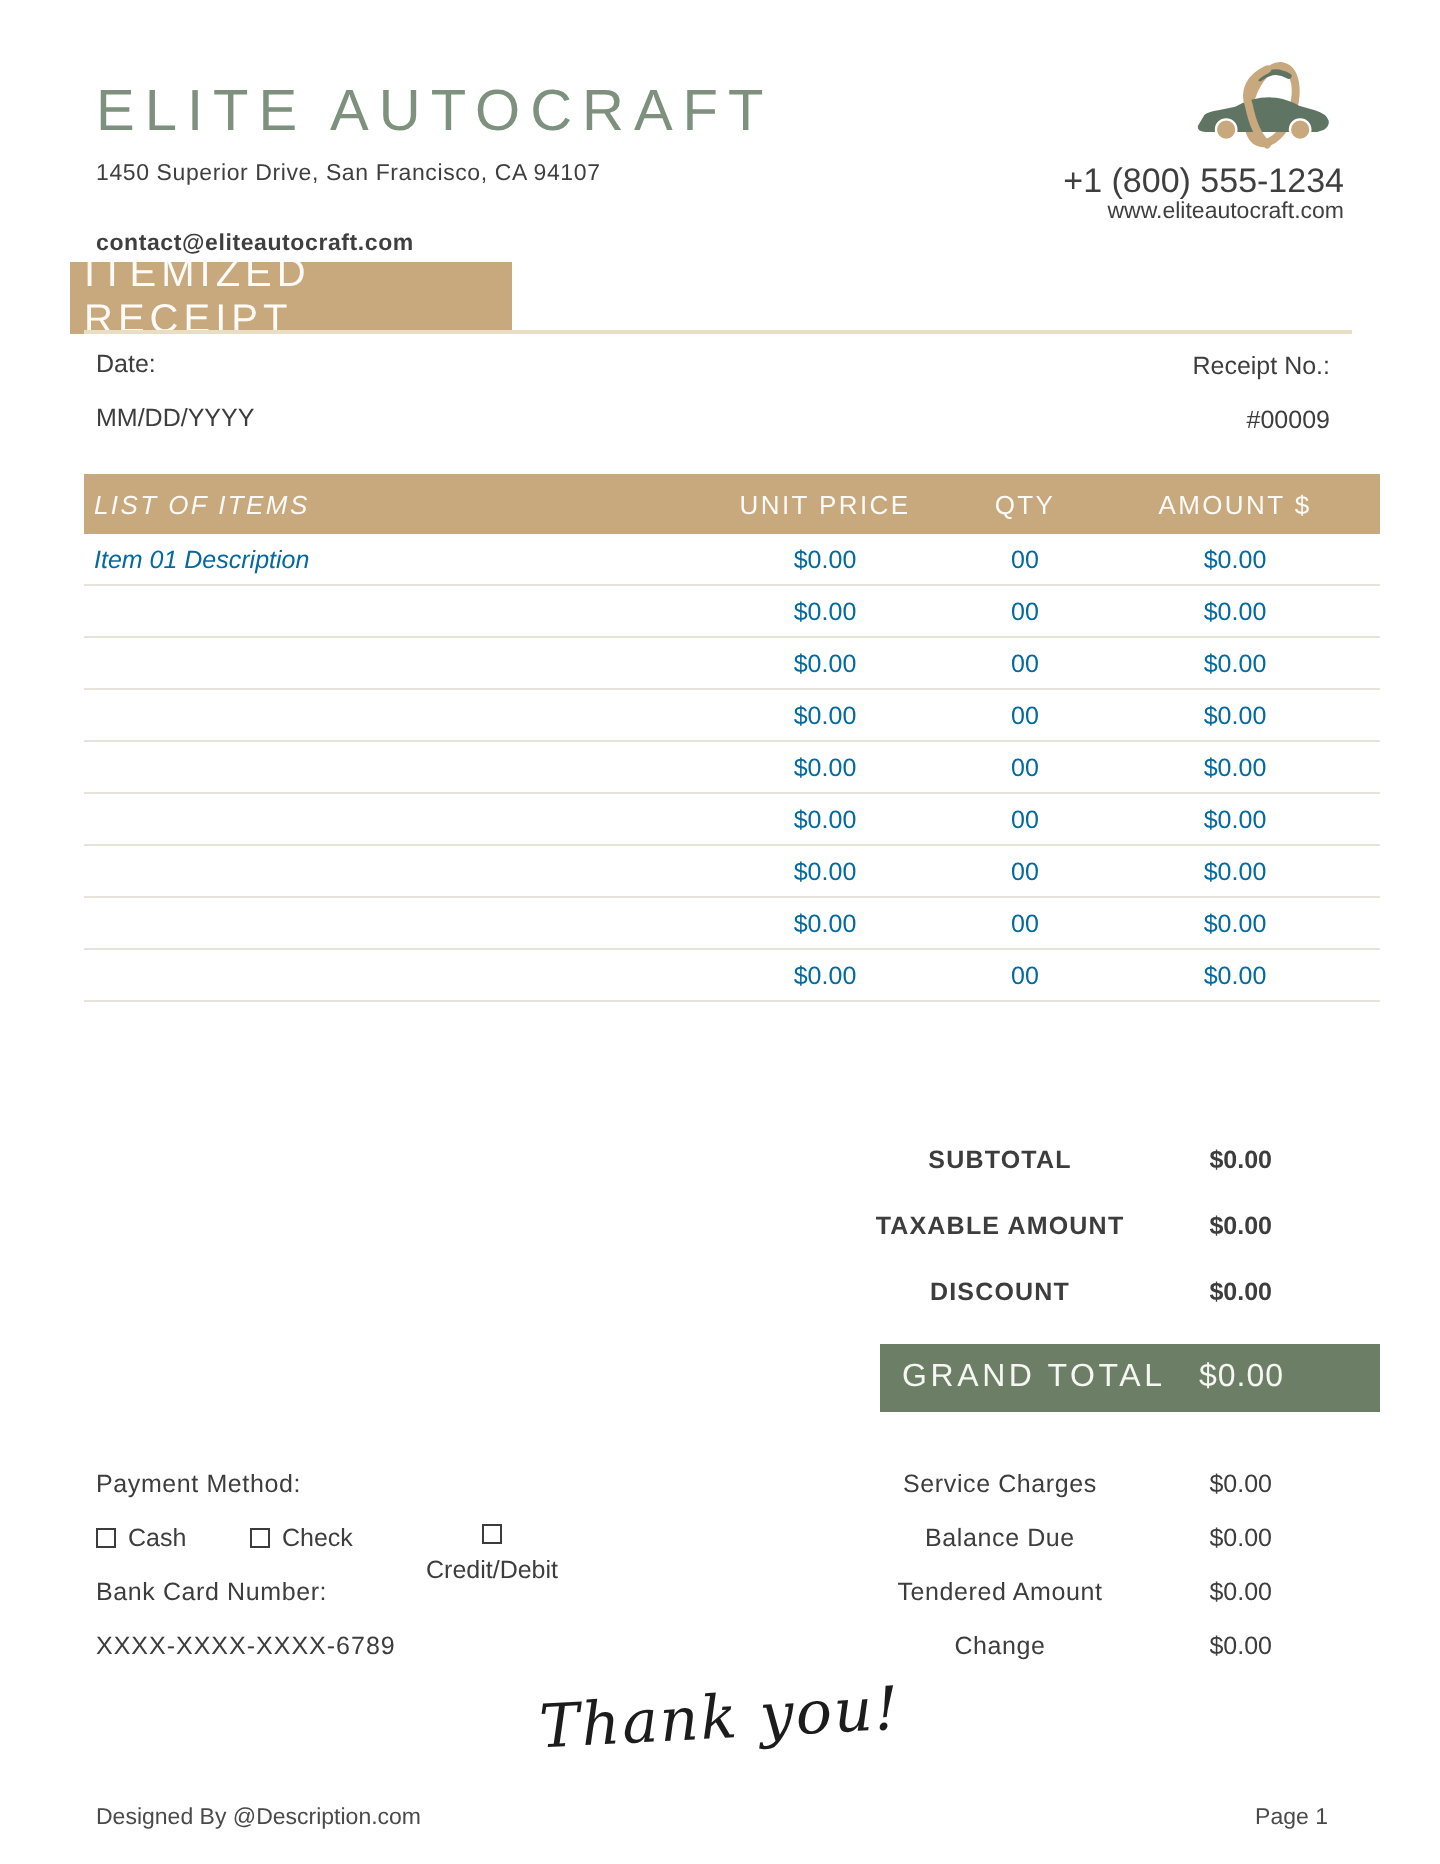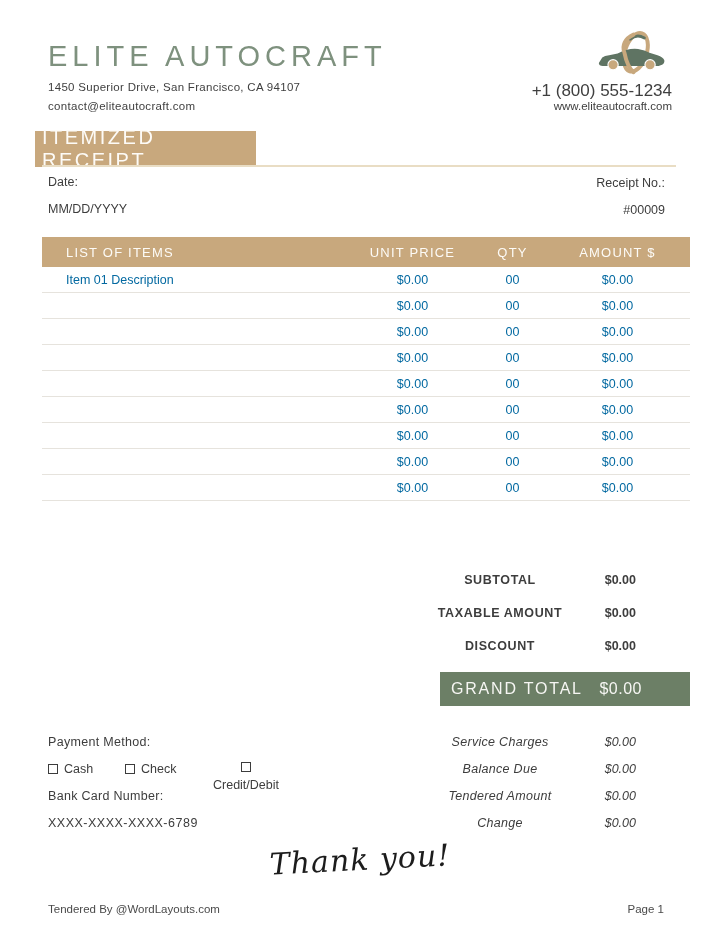--- a/index.html
+++ b/index.html
@@ -3,21 +3,21 @@
 <meta charset="utf-8">
 <style>
   * { margin:0; padding:0; box-sizing:border-box; }
   html,body { background:#ffffff; }
   body { font-family:"Liberation Sans", sans-serif; color:#3d3d3d; }
   .page { position:relative; width:720px; height:932px; background:#fff; overflow:hidden; }
 
   
   .company-name { position:absolute; left:48px; top:40px; font-size:29px; letter-spacing:5px; color:#7e917e; font-weight:400; }
   .company-address { position:absolute; left:48px; top:81px; font-size:11.5px; color:#3f3f3f; letter-spacing:.3px; }
-  .company-email { position:absolute; left:48px; top:100px; font-size:11.5px; color:#3f3f3f; letter-spacing:.3px; }
+  .company-email { position:absolute; left:48px; top:116px; font-size:11.5px; color:#3f3f3f; letter-spacing:.3px;font-weight:bold; }
   .logo-wrap { position:absolute; left:596px; top:27px; width:74px; height:54px; }
   .company-phone { position:absolute; right:48px; top:81px; font-size:17px; color:#3f3f3f; text-align:right; }
   .company-website { position:absolute; right:48px; top:100px; font-size:11.5px; color:#3f3f3f; text-align:left; }
 
   
   .title-banner { position:absolute; left:35px; top:131px; width:221px; height:36px; background:#c8a87d;
                   display:flex; align-items:center; padding-left:7px; }
   .title-banner span { color:#fdfbf7; font-size:20px; letter-spacing:2.5px; font-weight:500; }
   .title-underline { position:absolute; left:42px; top:165px; width:634px; height:2px; background:#e9ddc4; }
 
@@ -26,21 +26,21 @@
   .date-value { position:absolute; left:48px; top:202px; font-size:12.5px; }
   .rno-label  { position:absolute; right:55px; top:176px; font-size:12.5px; }
   .rno-value  { position:absolute; right:55px; top:203px; font-size:12.5px; }
 
   
   .table { position:absolute; left:42px; top:237px; width:648px; }
   .thead { height:30px; background:#c8a87d; display:flex; align-items:center; color:#fdfbf7;
            font-size:13px; letter-spacing:1.2px; font-weight:500; padding-right:15px; }
   .trow  { height:26px; display:flex; align-items:center; font-size:12.5px; color:#0369a1;
            border-bottom:1px solid #e6e3dd; padding-right:15px; }
-  .c-item  { flex:1; padding-left:24px; }
+  .c-item  { flex:1; padding-left:5px;font-style:italic; }
   .c-price { width:105px; text-align:center; }
   .c-qty   { width:95px; text-align:center; }
   .c-amt   { width:115px; text-align:center; }
 
   
   .sum-row { position:absolute; left:0; width:720px; height:33px;font-weight:bold; }
   .sum-label { position:absolute; left:410px; width:180px; text-align:center; font-size:12.5px; letter-spacing:.6px; }
   .sum-value { position:absolute; right:84px; font-size:12.5px; }
   .grand-bar { position:absolute; left:440px; top:672px; width:250px; height:34px; background:#6c7f66;
                display:flex; align-items:center; justify-content:space-between; padding:0 48px 0 11px; }
@@ -49,21 +49,21 @@
 
   
   .pay-label { position:absolute; left:48px; top:735px; font-size:12.5px; letter-spacing:.3px; }
   .opt { position:absolute; top:762px; font-size:12.5px; display:flex; align-items:center; gap:6px; }
   .opt .box { width:10px; height:10px; border:1.4px solid #3c3c3c; display:inline-block; }
   .opt-cash { left:48px; } .opt-check { left:125px; } .opt-credit { left:213px;flex-direction:column; }
   .card-label { position:absolute; left:48px; top:789px; font-size:12.5px; letter-spacing:.3px; }
   .card-value { position:absolute; left:48px; top:816px; font-size:12.5px; letter-spacing:.5px; }
 
   
-  .ext-row { position:absolute; left:0; width:720px; height:27px;font-style:italic; }
+  .ext-row { position:absolute; left:0; width:720px; height:27px; }
   .ext-label { position:absolute; left:410px; width:180px; text-align:center; font-size:12.5px; letter-spacing:.3px; }
   .ext-value { position:absolute; right:84px; font-size:12.5px; }
 
   
   .thanks { position:absolute; left:0; right:0; top:842px; text-align:center;
             font-family:"DejaVu Serif", serif; font-style:italic; font-size:30px; color:#1c1c1c;
             transform:rotate(-3deg); letter-spacing:1px; }
   .foot-left  { position:absolute; left:48px;  top:903px; font-size:11.5px; color:#4a4a4a; }
   .foot-right { position:absolute; right:56px; top:903px; font-size:11.5px; color:#4a4a4a; }
 </style>
@@ -206,16 +206,16 @@
   <div class="ext-row" style="top:789px;">
     <span class="ext-label">Tendered Amount</span>
     <span class="ext-value">$0.00</span>
   </div>
   <div class="ext-row" style="top:816px;">
     <span class="ext-label">Change</span>
     <span class="ext-value">$0.00</span>
   </div>
 
   <div class="thanks">Thank you!</div>
-  <div class="foot-left">Tendered By @WordLayouts.com</div>
+  <div class="foot-left">Designed By @Description.com</div>
   <div class="foot-right">Page 1</div>
 
 </div>
 
 </body></html>

